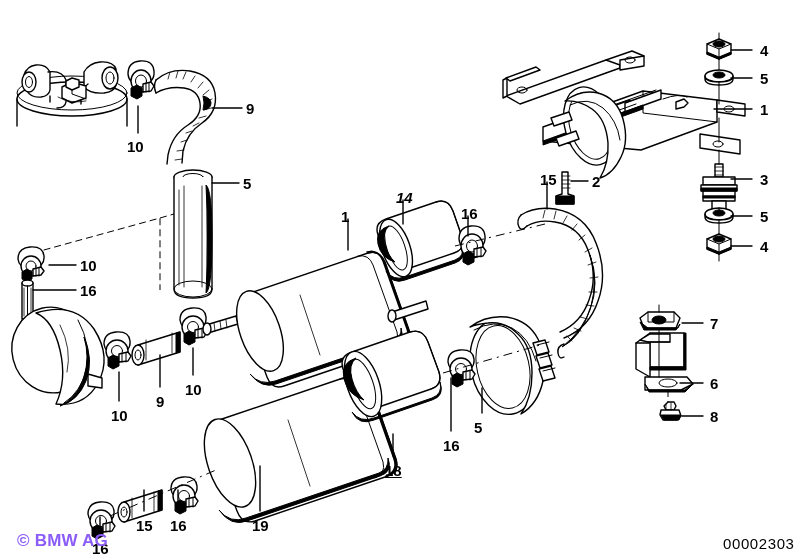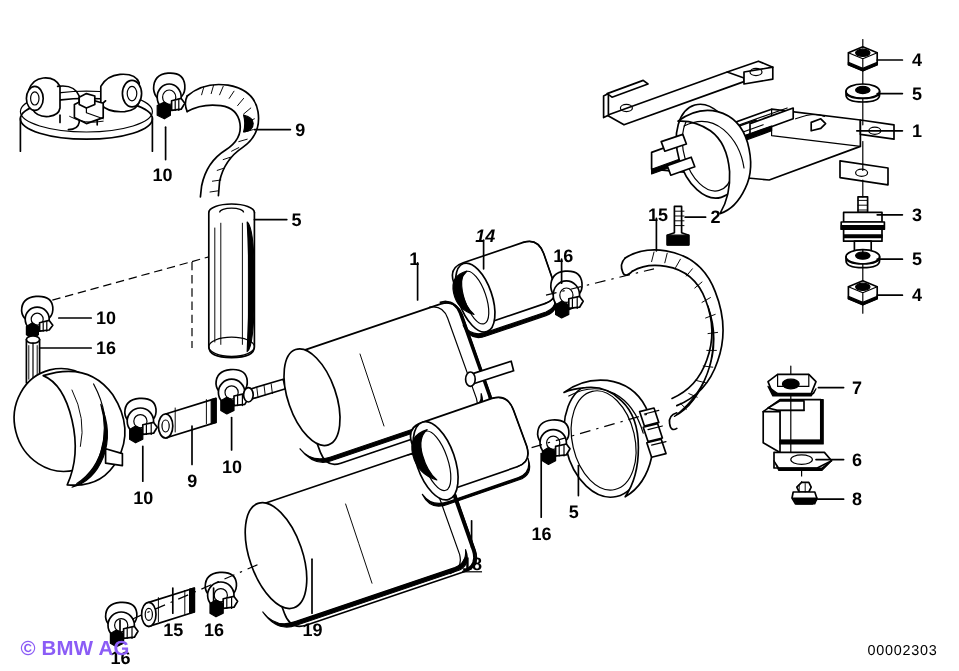--- a/index.html
+++ b/index.html
@@ -28,21 +28,21 @@
     font-weight:bold;
     font-size:17px;
     letter-spacing:.2px;
     color:#8b5cf6;
     white-space:nowrap;
   }
   #diagram-number{
     position:absolute;
     left:723px;top:535px;
     font-family:"Liberation Sans",sans-serif;
-    font-size:12px;
+    font-size:15px;
     letter-spacing:.6px;
     color:#000;
     white-space:nowrap;
   }
 </style>
 </head>
 <body>
 
 <div id="sheet">
 

